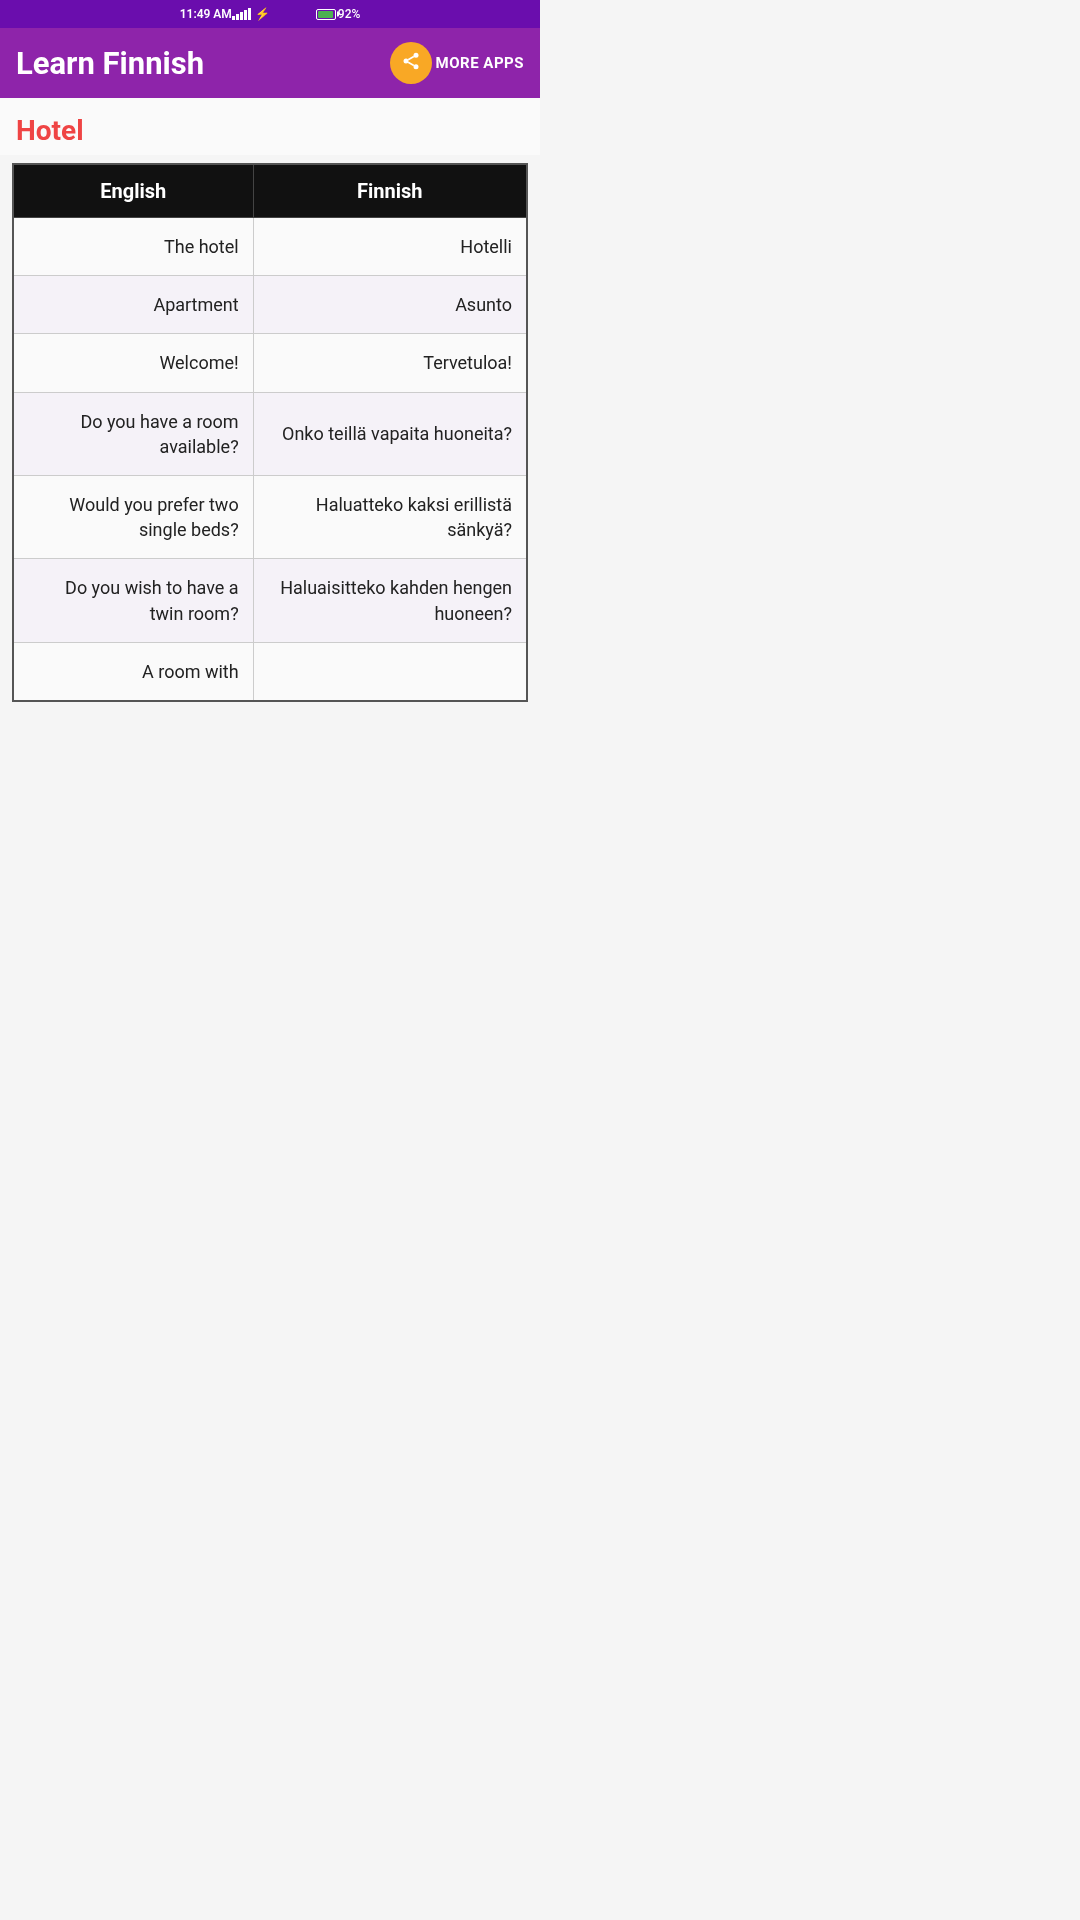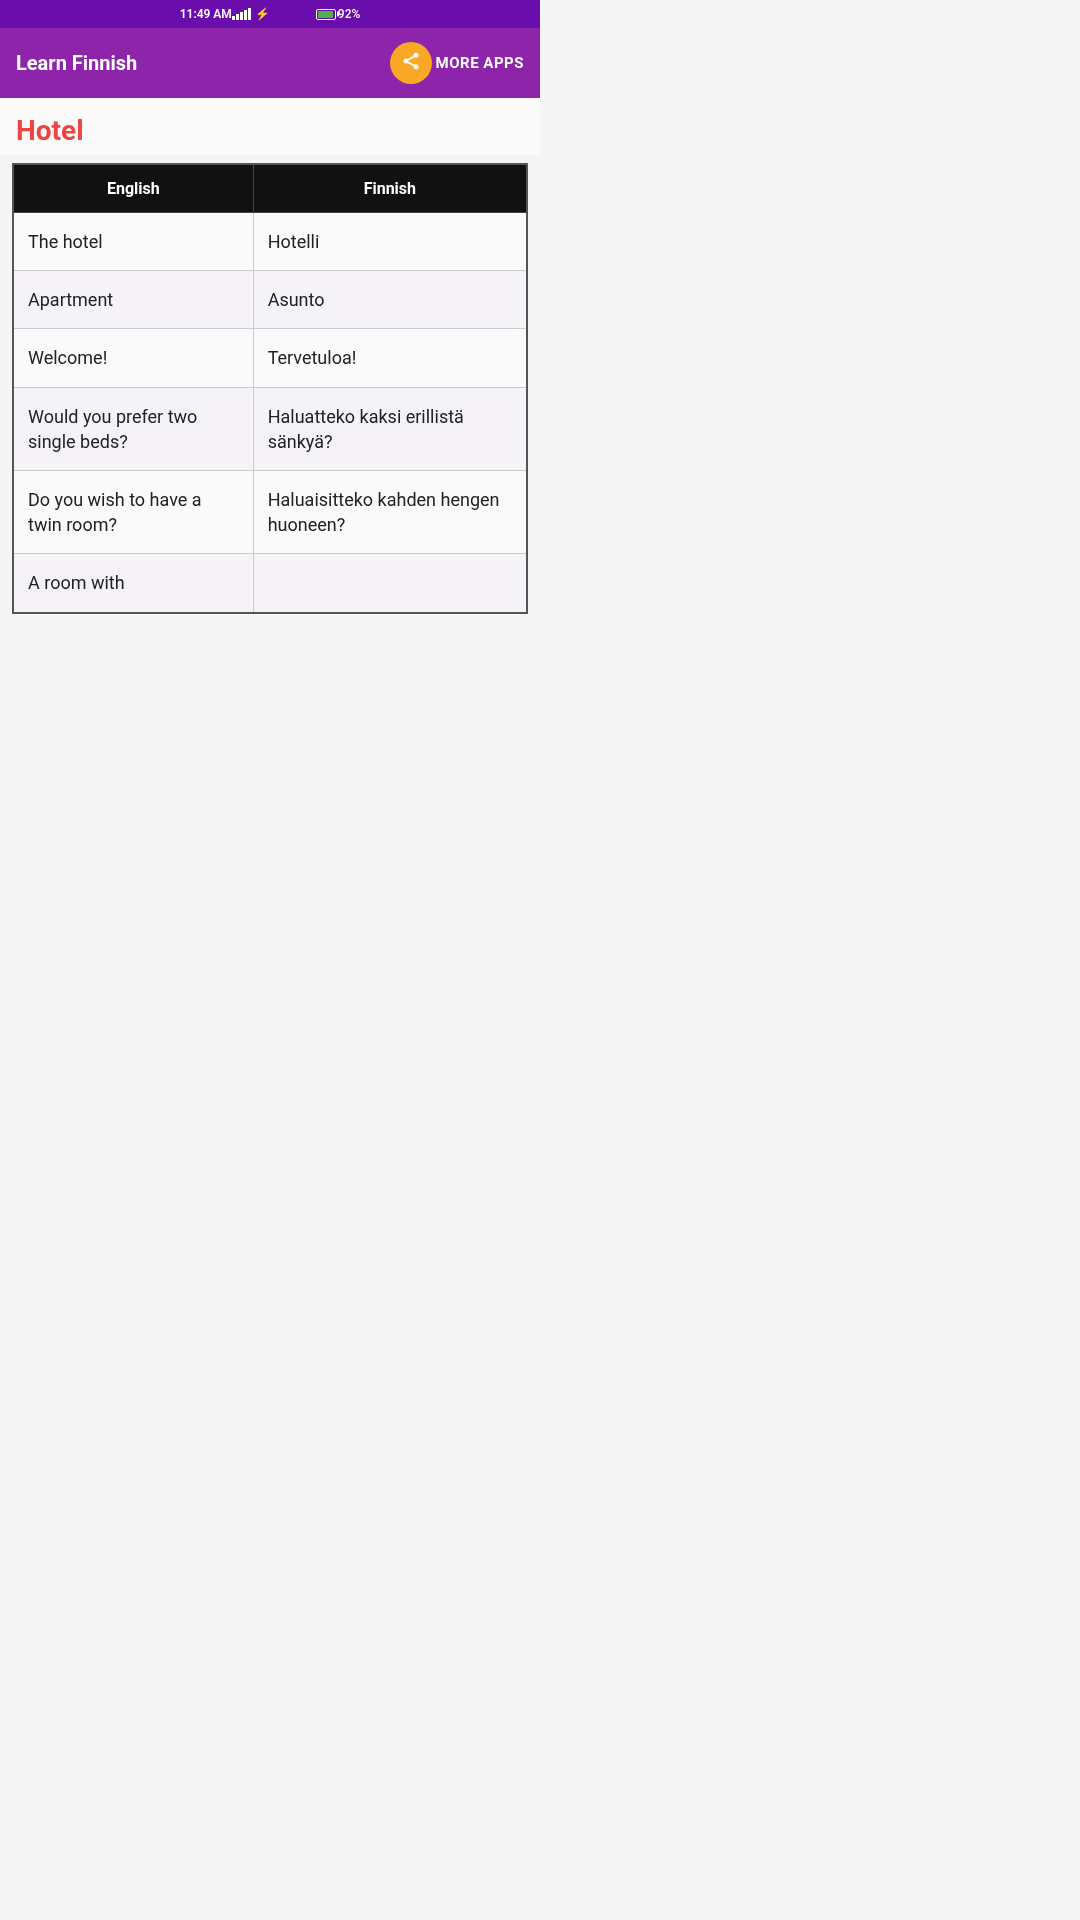--- a/index.html
+++ b/index.html
@@ -93,21 +93,21 @@
       background: #8e24aa;
       display: flex;
       align-items: center;
       justify-content: space-between;
       padding: 14px 16px;
       height: 70px;
     }
 
     .header-title {
       color: white;
-      font-size: 20px;
+      font-size: 31px;
       font-weight: bold;
     }
 
     .header-actions {
       display: flex;
       align-items: center;
       gap: 4px;
     }
 
     .share-btn {
@@ -153,33 +153,33 @@
 
     table {
       width: 100%;
       border-collapse: collapse;
       border: 2px solid #555;
     }
 
     thead tr th {
       background: #111;
       color: white;
-      font-size: 16px;
+      font-size: 20px;
       font-weight: bold;
       padding: 14px 10px;
       text-align: center;
       border: 1px solid #444;
     }
 
     tbody tr td {
       background: #fafafa;
       color: #222;
       font-size: 18px;
       padding: 16px 14px;
-      text-align: left;
+      text-align: right;
       border: 1px solid #ccc;
       vertical-align: middle;
       line-height: 1.4;
     }
 
     tbody tr:nth-child(even) td {
       background: #f5f2f8;
     }
 
     .lightning-icon {
@@ -247,20 +247,24 @@
         </tr>
         <tr>
           <td>Apartment</td>
           <td>Asunto</td>
         </tr>
         <tr>
           <td>Welcome!</td>
           <td>Tervetuloa!</td>
         </tr>
         <tr>
+          <td>Do you have a room available?</td>
+          <td>Onko teillä vapaita huoneita?</td>
+        </tr>
+        <tr>
           <td>Would you prefer two single beds?</td>
           <td>Haluatteko kaksi erillistä sänkyä?</td>
         </tr>
         <tr>
           <td>Do you wish to have a twin room?</td>
           <td>Haluaisitteko kahden hengen huoneen?</td>
         </tr>
         <tr>
           <td>A room with</td>
           <td></td>

